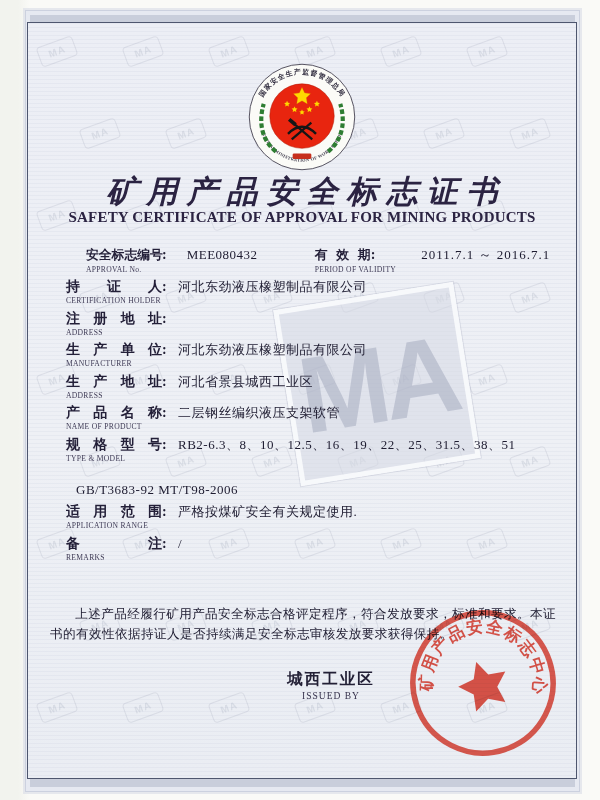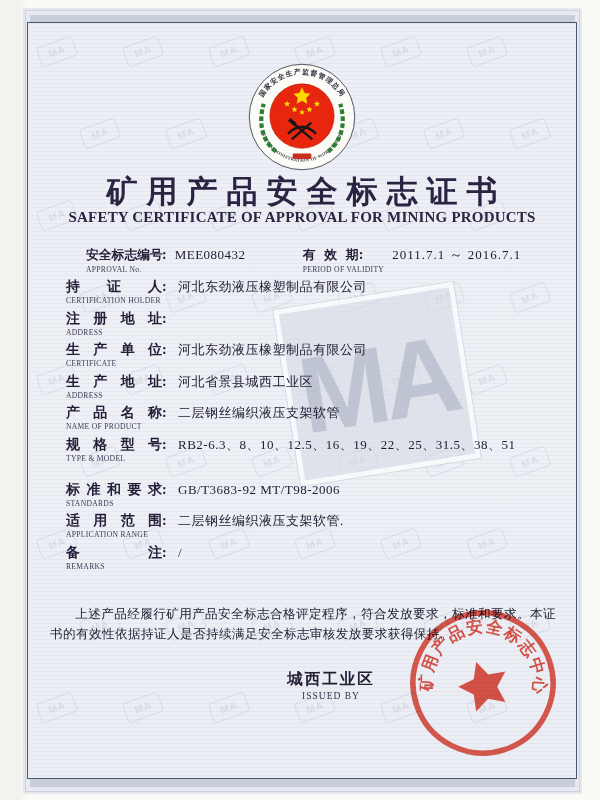--- a/index.html
+++ b/index.html
@@ -42,38 +42,38 @@
     box-shadow:0 0 0 1px rgba(150,156,178,.25);
     transform:rotate(-9deg);display:flex;align-items:center;justify-content:center;
     font:bold 108px "Liberation Sans",sans-serif;color:rgba(154,160,182,.45);
     letter-spacing:-6px;z-index:0;
   }
   
   .content{position:absolute;inset:0;z-index:2;color:#201d33;}
   .emblem{position:absolute;left:50%;top:38px;transform:translateX(-50%);}
   .title{
     position:absolute;top:148px;left:0;right:0;text-align:center;
-    font-size:31px;font-weight:bold;letter-spacing:9px;color:#2b2342;text-indent:9px;
+    font-size:31px;font-weight:bold;letter-spacing:9px;color:#2b2342;text-indent:9px;font-style:italic;
   }
   .subtitle{
     position:absolute;top:186px;left:0;right:0;text-align:center;
     font-size:15px;font-weight:bold;color:#2b2342;letter-spacing:.2px;
   }
   .lbl-cn{font-weight:bold;font-size:14px;color:#231f38;display:inline-block;
     text-align:justify;text-align-last:justify;line-height:19px;white-space:nowrap;}
   .lbl-en{font-size:7.6px;color:#3e3a55;line-height:9px;letter-spacing:.3px;white-space:nowrap;}
   .colon{font-weight:bold;font-size:14px;}
   .val{font-size:13px;color:#1d1b30;line-height:19px;letter-spacing:.5px;}
   .approval-row{position:absolute;top:222px;left:58px;right:10px;display:flex;}
   .approval-row .g1 .lbl-cn{width:76px;font-size:12.8px;}
   .approval-row .g2 .lbl-cn{width:56px;font-size:12.8px;}
-  .approval-row .g1{display:flex;}
+  .approval-row .g1{display:flex;gap:12px;}
   .approval-row .g2{display:flex;margin-left:22px;}
   .approval-row .val{padding-left:8px;width:106px;}
-  .approval-row .g2 .val{width:auto;letter-spacing:1px;}
+  .approval-row .g2 .val{width:auto;letter-spacing:1px;margin-left:17px;}
   .rows{position:absolute;top:254px;left:38px;right:22px;}
   .row{display:flex;margin-bottom:3.5px;}
   .row .lblwrap{width:102px;flex:none;}
   .row .lbl-cn{width:96px;}
   .row .val{padding-left:10px;flex:1;}
   .row.gap{margin-top:17px;}
   .statement{
     position:absolute;top:581px;left:22px;right:14px;
     font-size:12.6px;line-height:1.62;color:#1d1b30;text-indent:2em;letter-spacing:.4px;
   }
@@ -211,47 +211,45 @@
           <div class="lblwrap"><span class="lbl-cn">持 证 人</span><span class="colon">:</span>
             <div class="lbl-en">CERTIFICATION HOLDER</div></div>
           <div class="val">河北东劲液压橡塑制品有限公司</div>
         </div>
         <div class="row">
           <div class="lblwrap"><span class="lbl-cn">注 册 地 址</span><span class="colon">:</span>
             <div class="lbl-en">ADDRESS</div></div>
         </div>
         <div class="row">
           <div class="lblwrap"><span class="lbl-cn">生 产 单 位</span><span class="colon">:</span>
-            <div class="lbl-en">CERTIFICATE</div></div>
+            <div class="lbl-en">MANUFACTURER</div></div>
           <div class="val">河北东劲液压橡塑制品有限公司</div>
         </div>
         <div class="row">
           <div class="lblwrap"><span class="lbl-cn">生 产 地 址</span><span class="colon">:</span>
             <div class="lbl-en">ADDRESS</div></div>
           <div class="val">河北省景县城西工业区</div>
         </div>
         <div class="row">
           <div class="lblwrap"><span class="lbl-cn">产 品 名 称</span><span class="colon">:</span>
             <div class="lbl-en">NAME OF PRODUCT</div></div>
           <div class="val">二层钢丝编织液压支架软管</div>
         </div>
         <div class="row">
           <div class="lblwrap"><span class="lbl-cn">规 格 型 号</span><span class="colon">:</span>
             <div class="lbl-en">TYPE &amp; MODEL</div></div>
           <div class="val">RB2-6.3、8、10、12.5、16、19、22、25、31.5、38、51</div>
         </div>
         <div class="row gap">
-          <div class="lblwrap"><span class="lbl-cn">标准和要求</span><span class="colon">:</span>
-            <div class="lbl-en">STANDARDS</div></div>
           <div class="val">GB/T3683-92 MT/T98-2006</div>
         </div>
         <div class="row">
           <div class="lblwrap"><span class="lbl-cn">适 用 范 围</span><span class="colon">:</span>
             <div class="lbl-en">APPLICATION RANGE</div></div>
-          <div class="val">二层钢丝编织液压支架软管.</div>
+          <div class="val">严格按煤矿安全有关规定使用.</div>
         </div>
         <div class="row">
           <div class="lblwrap"><span class="lbl-cn">备 注</span><span class="colon">:</span>
             <div class="lbl-en">REMARKS</div></div>
           <div class="val">/</div>
         </div>
       </div>
 
       <div class="statement">上述产品经履行矿用产品安全标志合格评定程序，符合发放要求，标准和要求。本证书的有效性依据持证人是否持续满足安全标志审核发放要求获得保持。</div>
 

